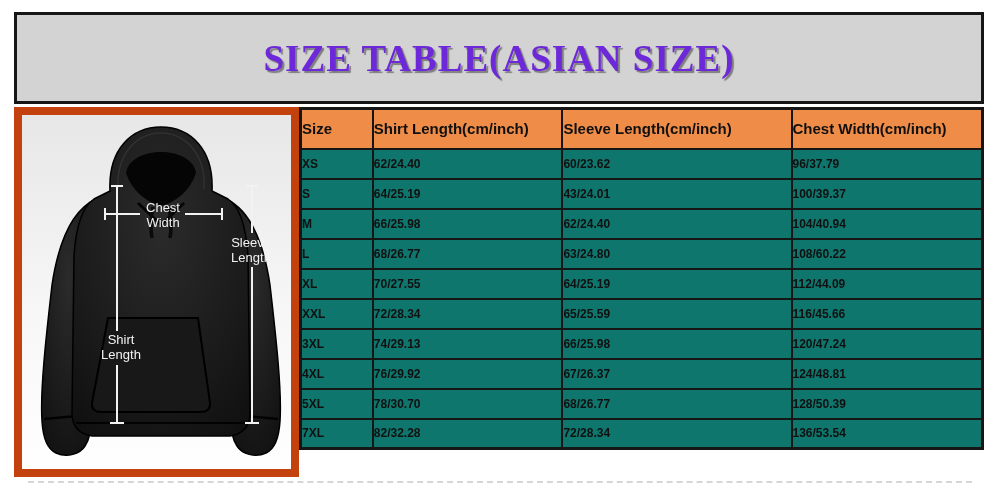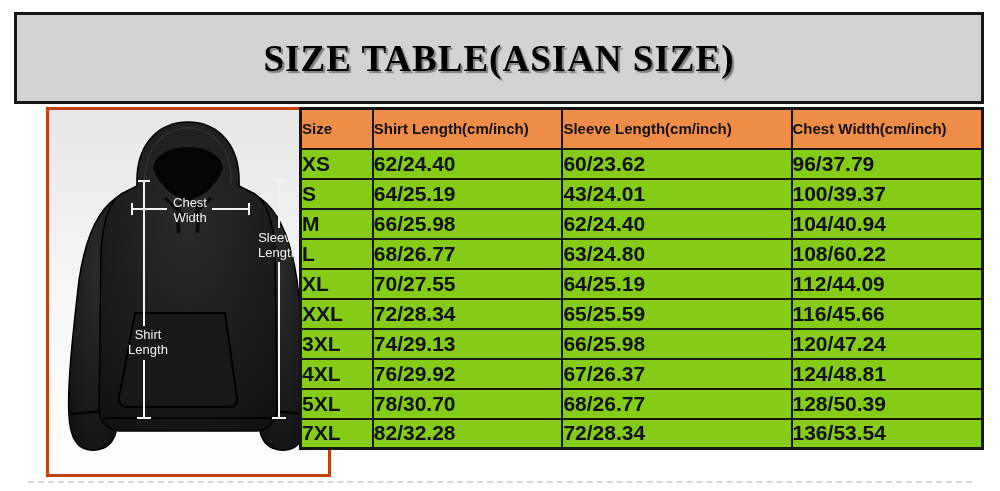--- a/index.html
+++ b/index.html
@@ -21,33 +21,32 @@
     border: 3px solid #161616;
     display: flex;
     align-items: center;
     justify-content: center;
   }
   .page-title {
     font-family: "Liberation Serif", serif;
     font-weight: bold;
     font-size: 37px;
     letter-spacing: 1px;
-    color: #000000;
+    color: #6d28d9;
     text-shadow: 2px 2px 1px #7d7d7d;
     white-space: nowrap;
   }
   
   .product-panel {
     position: absolute;
     left: 14px; top: 107px;
     width: 285px; height: 370px;
-    border: 3px solid #c2410c;
+    border: 8px solid #c2410c;
     background: #ffffff;
     overflow: hidden;
-    margin-left: 32px;
   }
   
   .size-table {
     position: absolute;
     left: 299px; top: 107px;
     width: 685px;
     border-collapse: collapse;
     table-layout: fixed;
     border: 3px solid #161616;
   }
@@ -60,22 +59,22 @@
     overflow: hidden;
     white-space: nowrap;
   }
   .size-table thead tr { height: 40px; }
   .size-table tbody tr { height: 30px; }
   .size-table th {
     background: #ef8c47;
     font-size: 15px;
   }
   .size-table td {
-    background: #84cc16;
-    font-size: 21px;
+    background: #0f766e;
+    font-size: 12px;
   }
   .col-size  { width: 10.6%; }
   .col-shirt { width: 27.8%; }
   .col-sleeve{ width: 33.6%; }
   .col-chest { width: 28.0%; }
   
   .bottom-artifact {
     position: absolute;
     left: 28px; top: 481px;
     width: 944px; height: 0;

